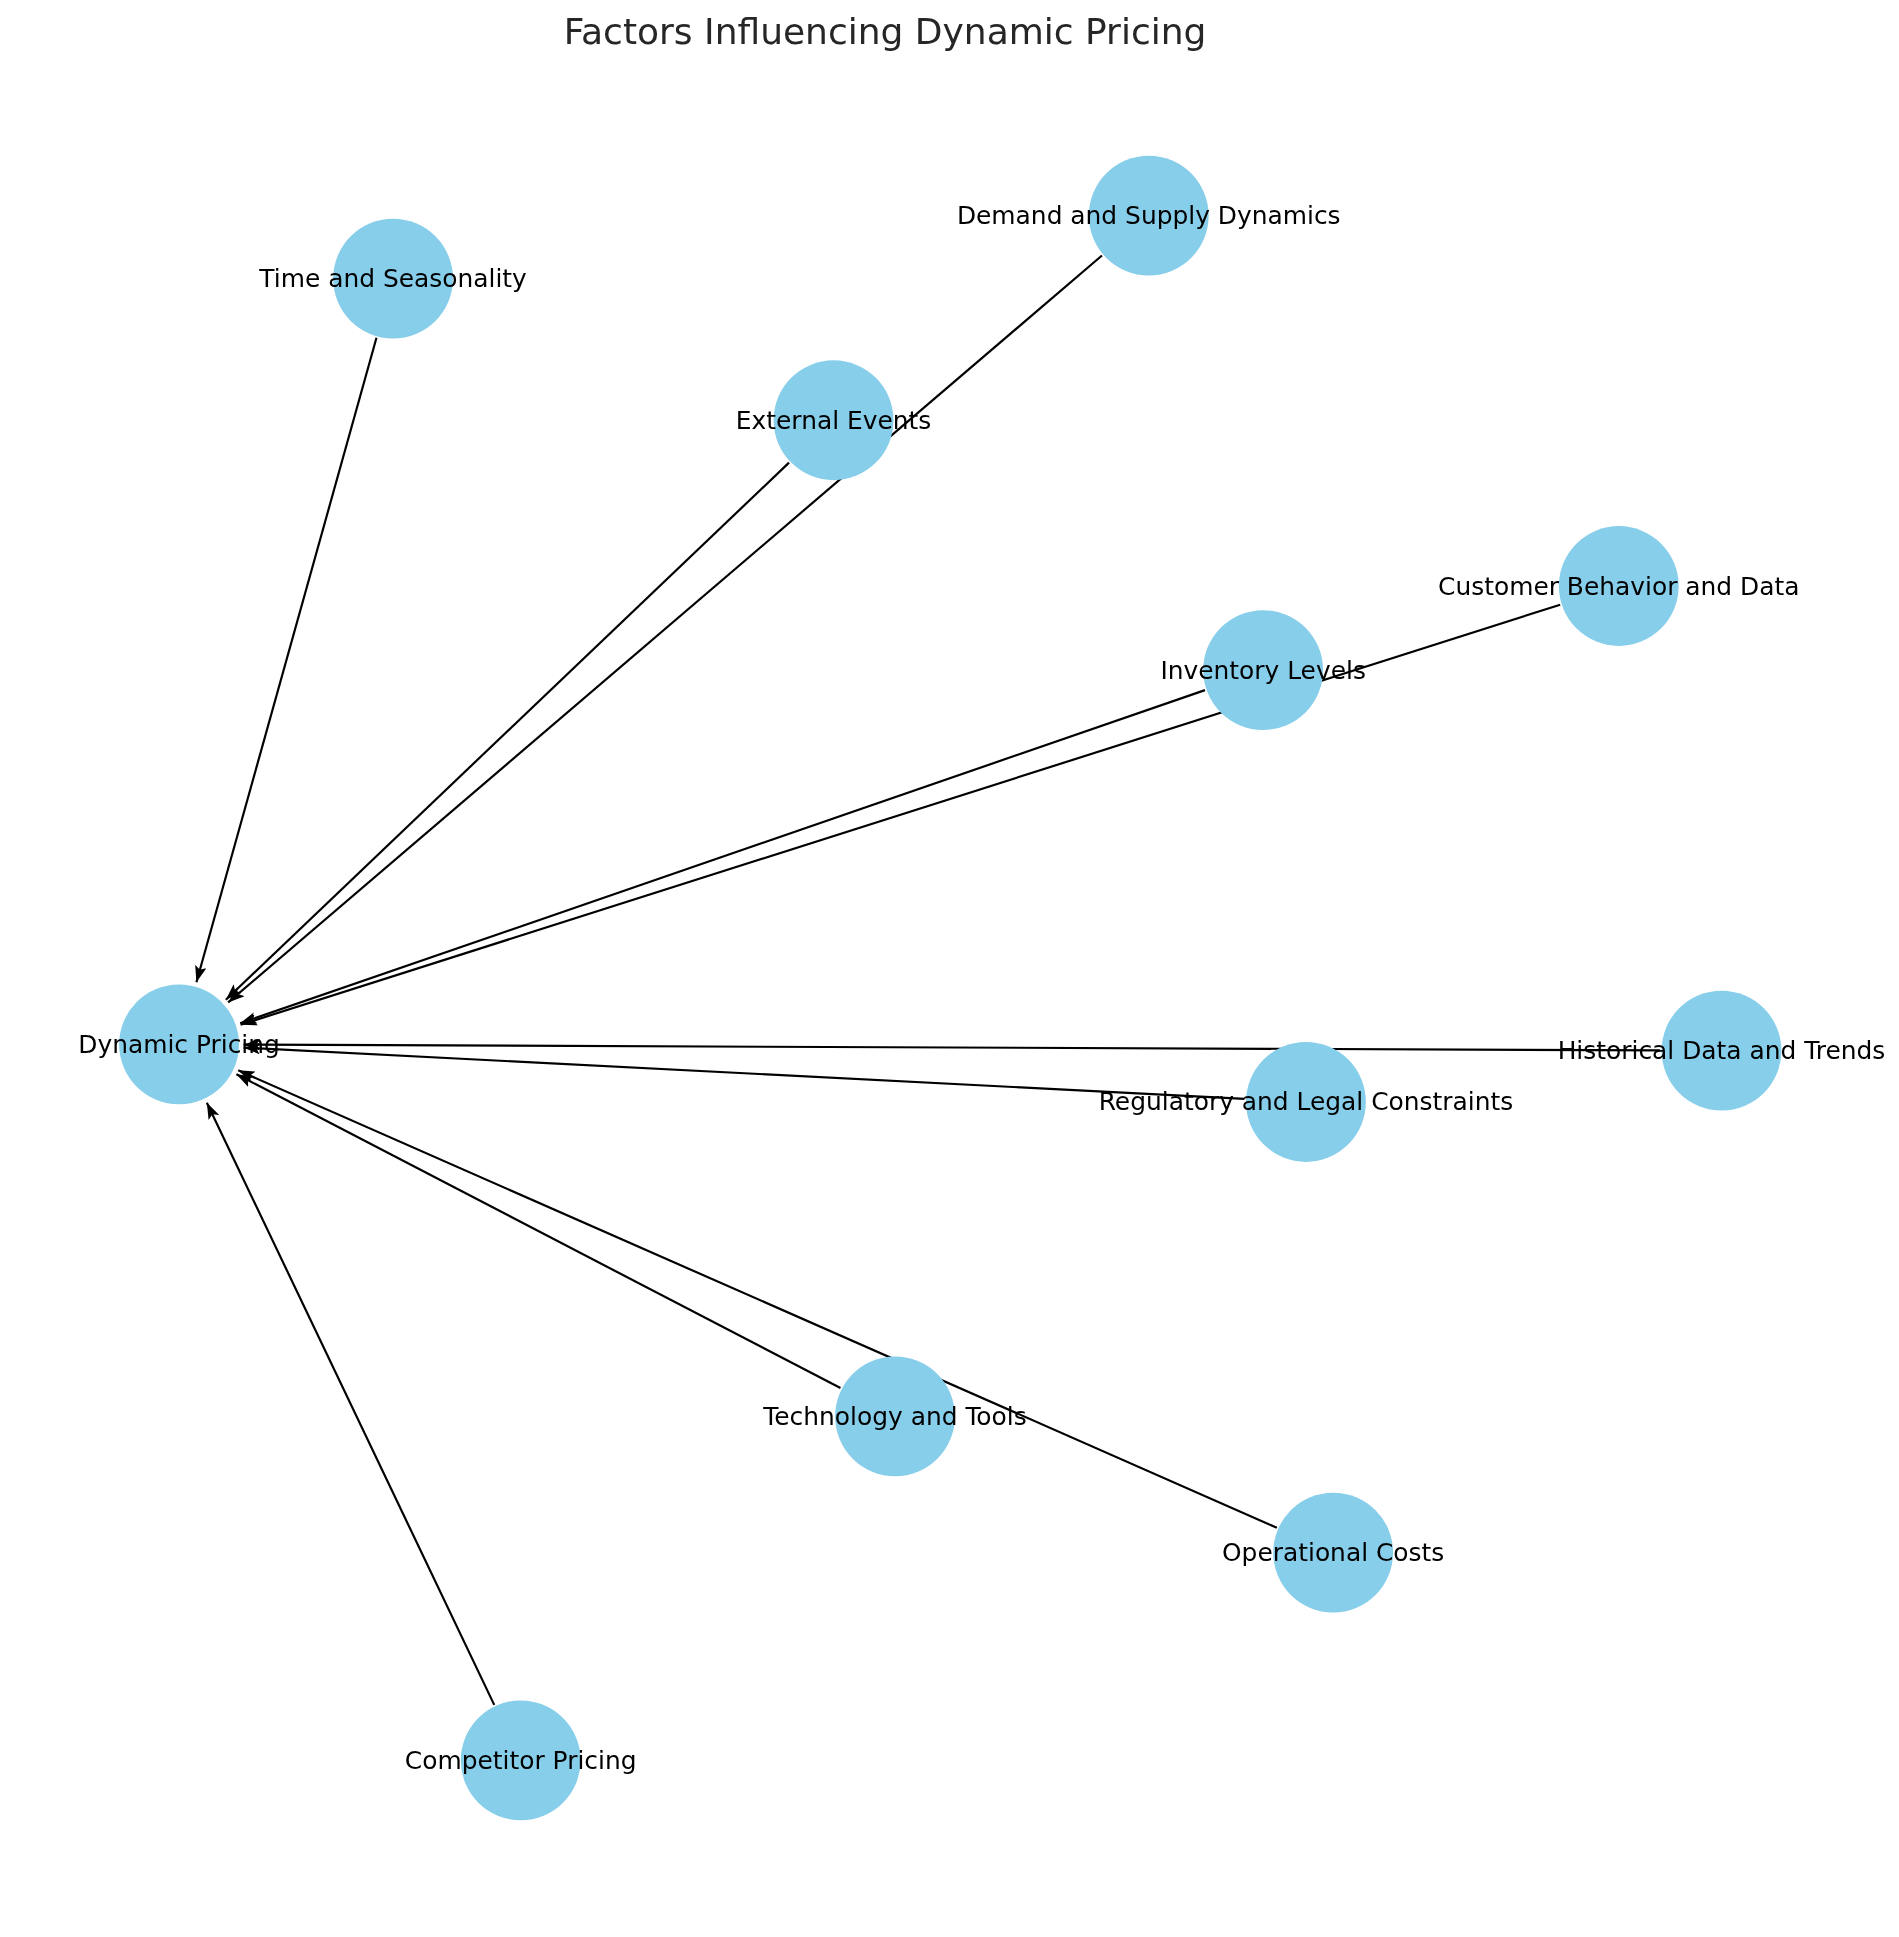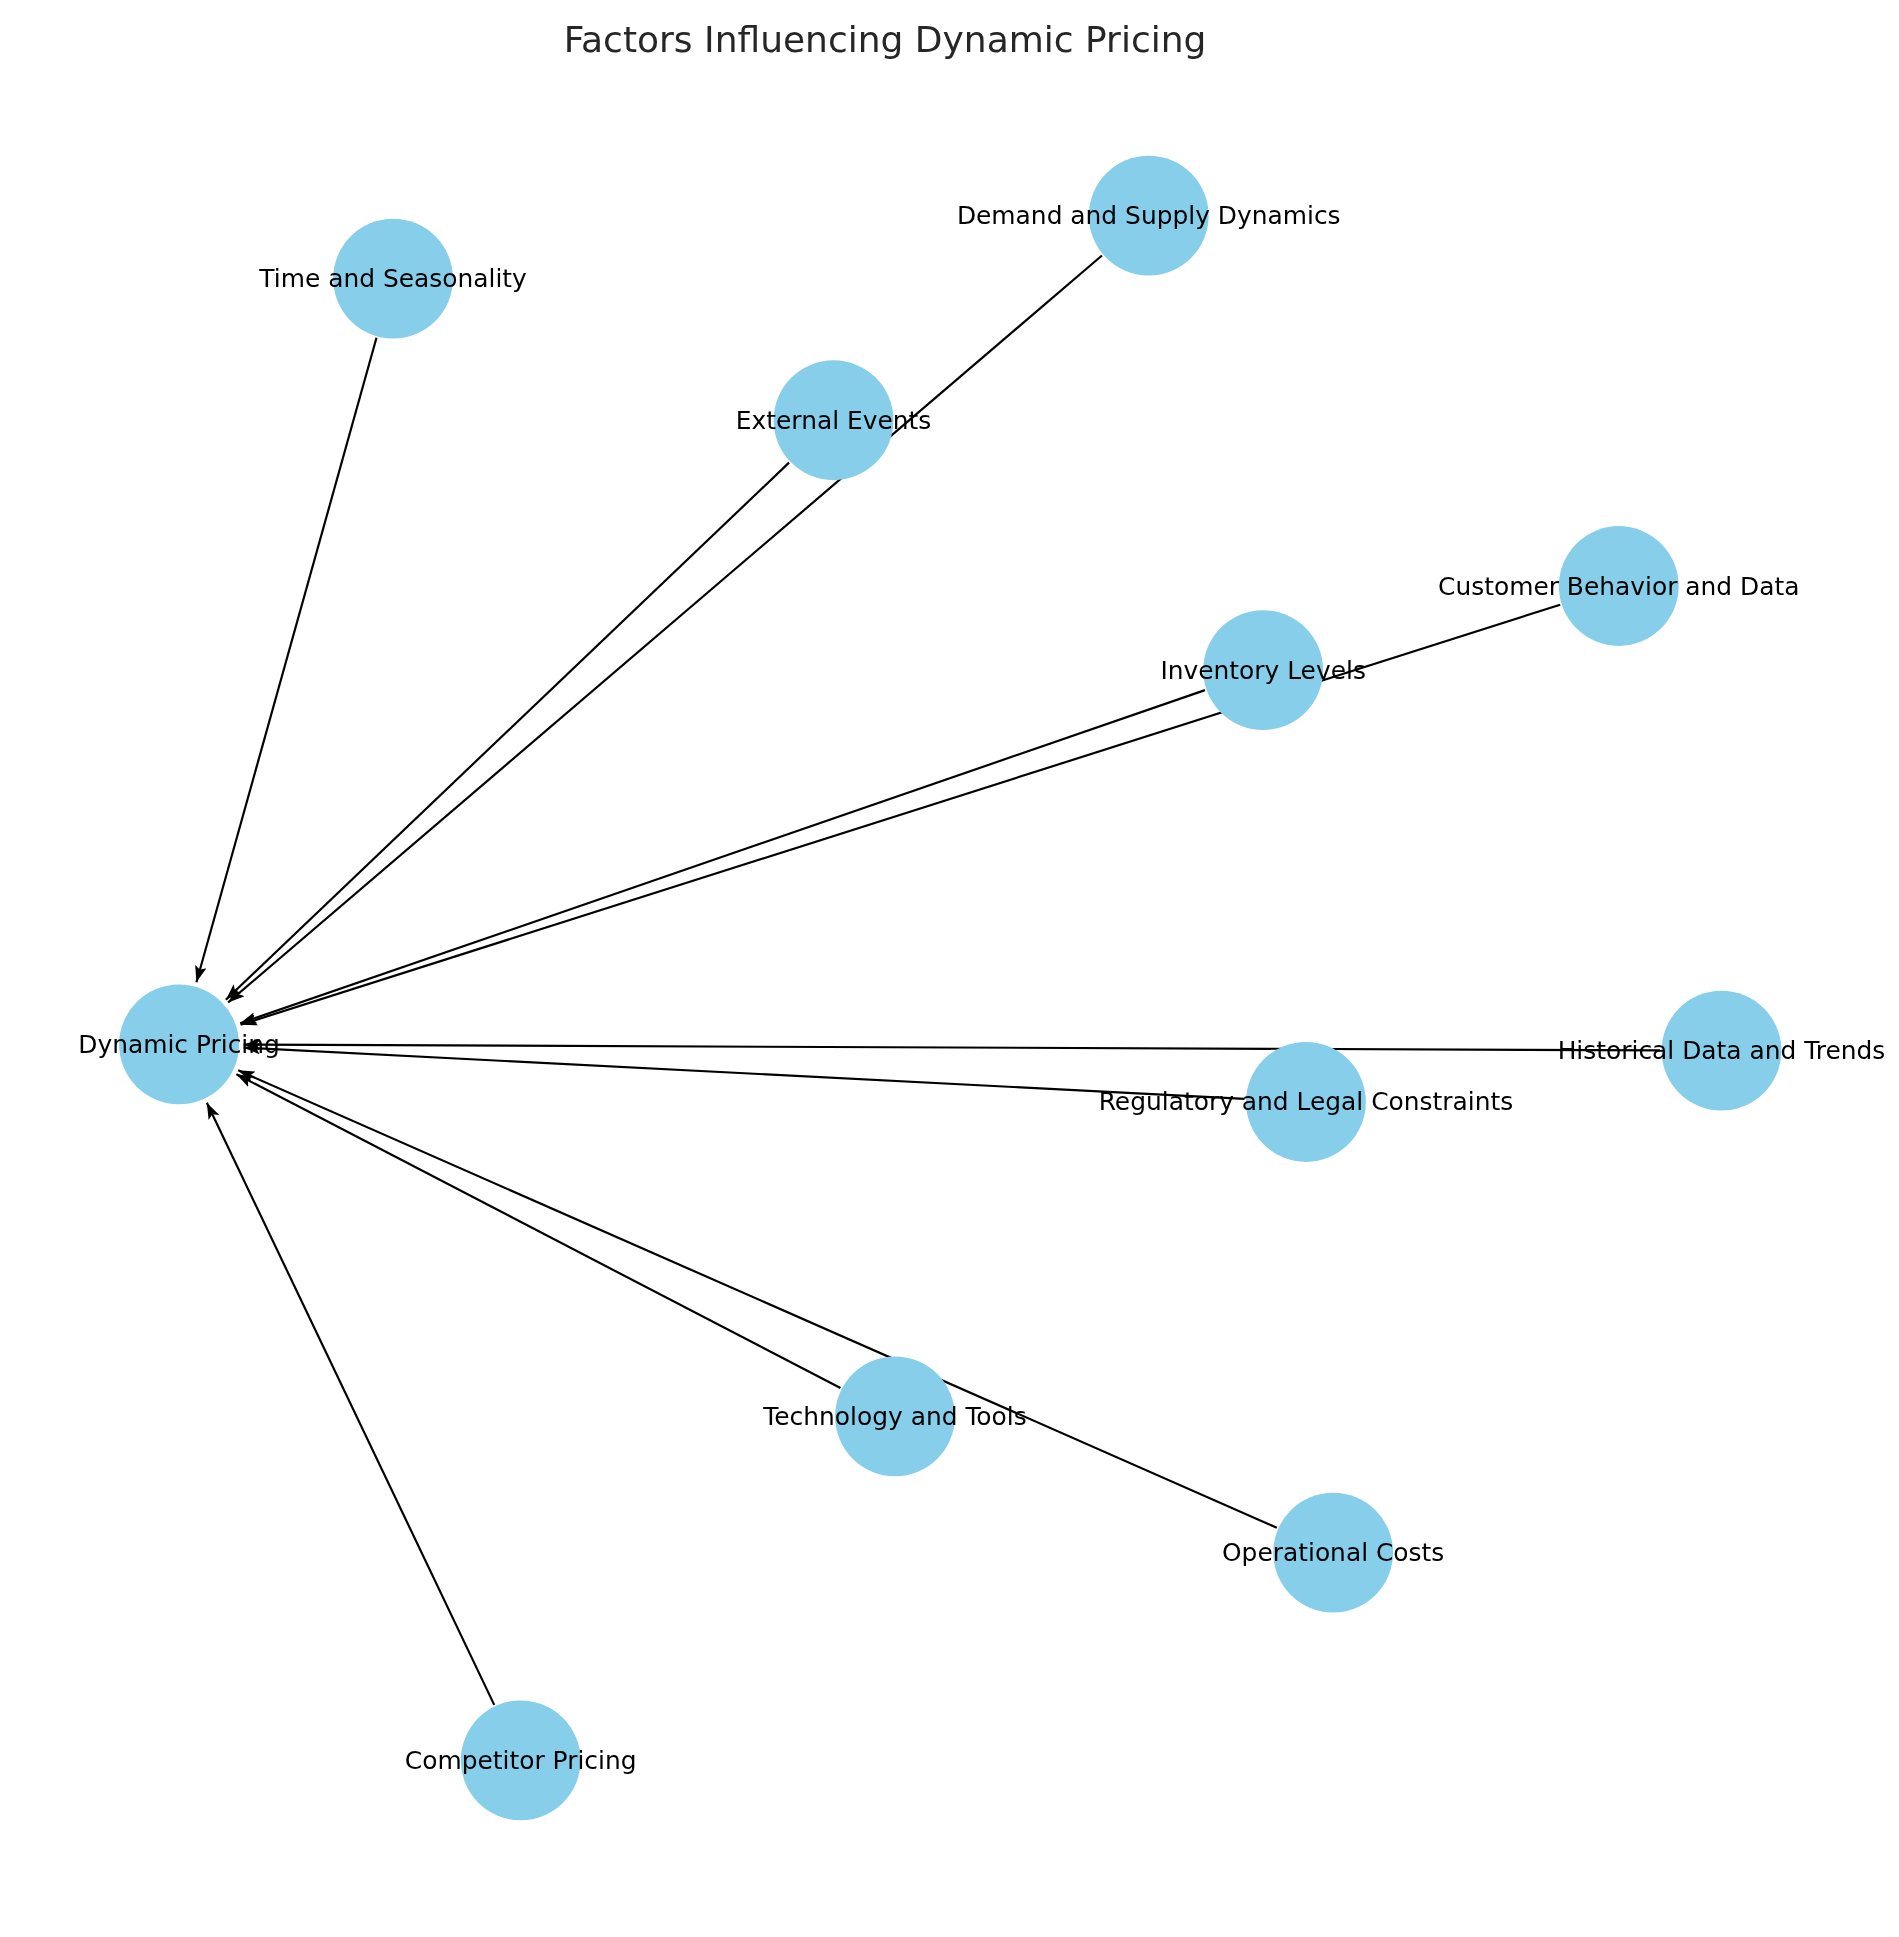--- a/index.html
+++ b/index.html
@@ -13,21 +13,20 @@
   }
   .chart-title {
     position: absolute;
     top: 11px;
     left: 885px;
     transform: translateX(-50%);
     font-size: 36px;
     font-weight: 400;
     color: #262626;
     white-space: nowrap;
-    margin-top: 8px;
   }
   svg.graph { position: absolute; top: 0; left: 0; }
   .node-label {
     font-family: "DejaVu Sans", sans-serif;
     font-size: 32px;
     fill: #000000;
   }
 </style>
 </head>
 <body>

